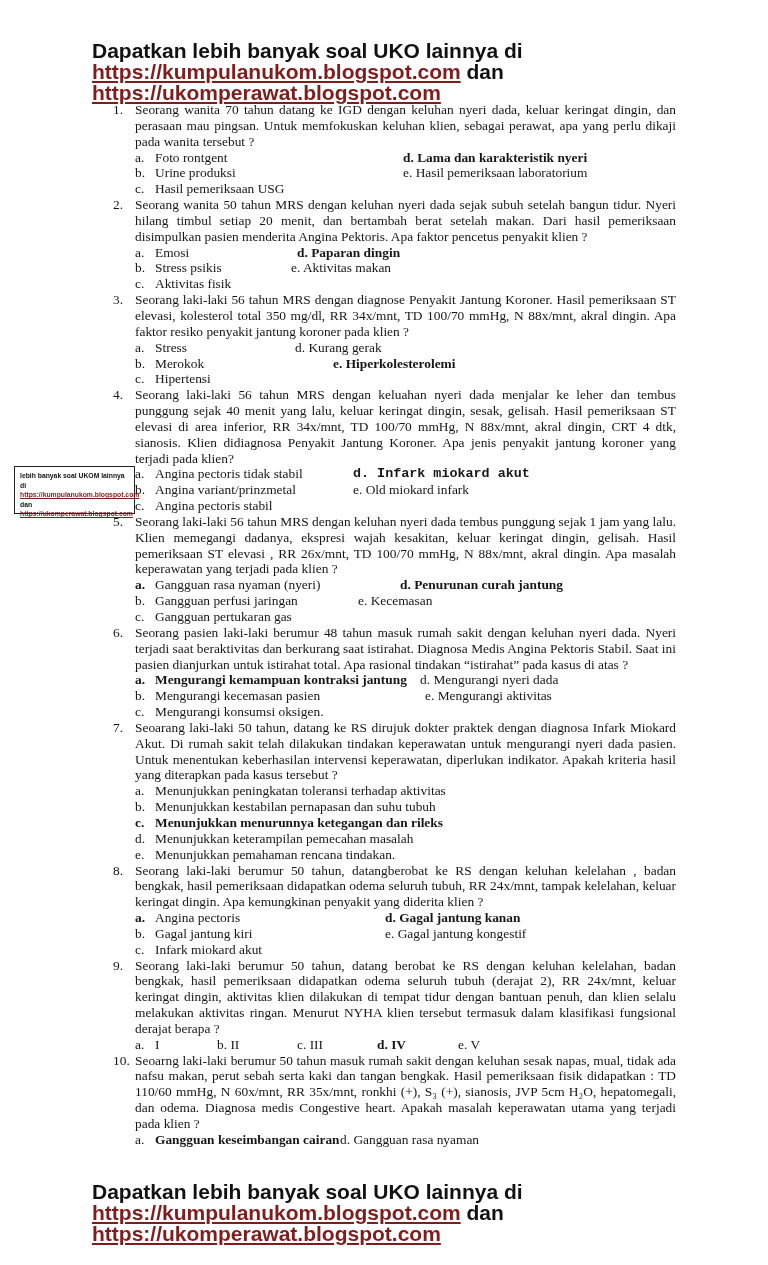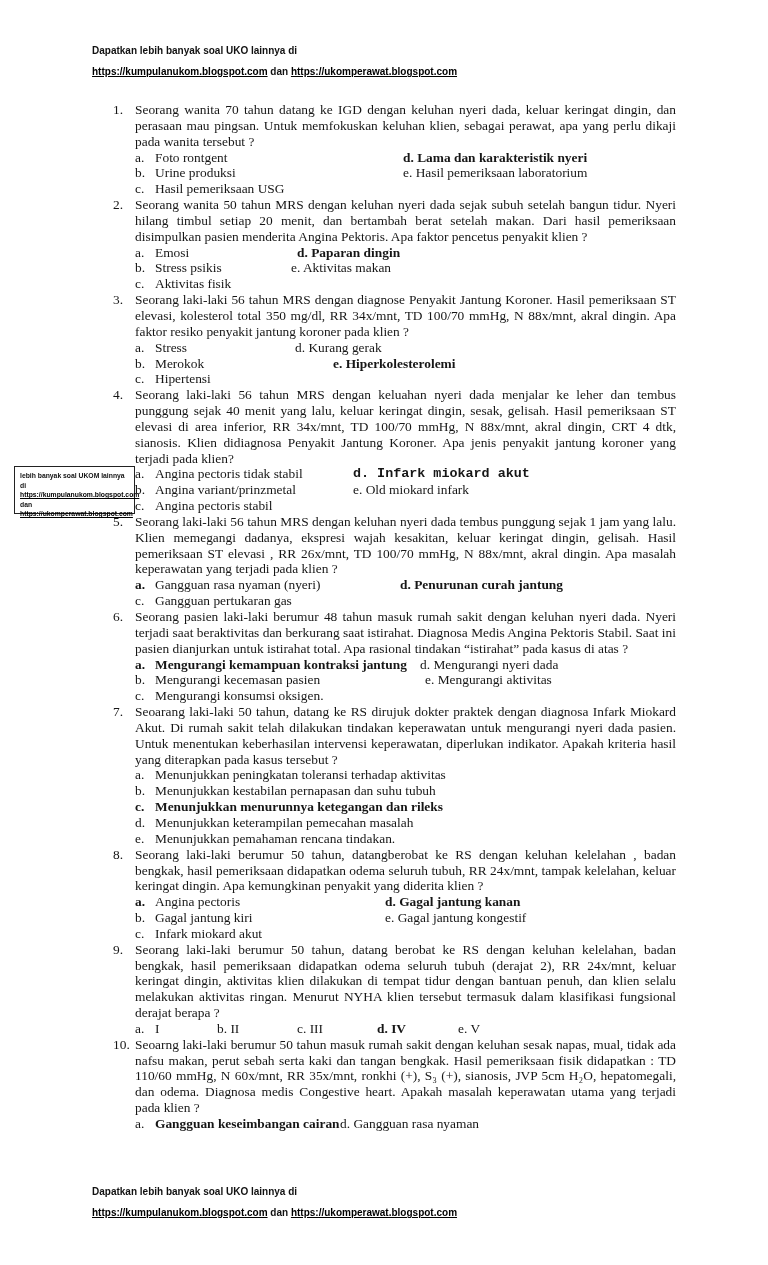--- a/index.html
+++ b/index.html
@@ -7,27 +7,27 @@
     width:768px; height:1265px;
     background:#ffffff;
     position:relative;
     font-family:"Liberation Serif","DejaVu Serif",serif;
     color:#161616;
     overflow:hidden;
   }
   .promo {
     position:absolute; left:92px; width:610px;
     font-family:"Liberation Sans","DejaVu Sans",sans-serif;
-    font-weight:bold; font-size:10px; line-height:21px;
+    font-weight:bold; font-size:21px; line-height:21px;
     color:#111;
   }
   .promo-header { top:40px; }
   .promo-footer { top:1181px; }
   .link {
-    color:#000000; text-decoration:underline; cursor:pointer;margin-top:8px;
+    color:#7f1d1d; text-decoration:underline; cursor:pointer;margin-top:8px;
   }
   .side-note {
     position:absolute; left:14px; top:466px; width:112px; height:42px;
     border:1.5px solid #222;
     font-family:"Liberation Sans","DejaVu Sans",sans-serif;
     font-size:6.8px; line-height:9.5px; font-weight:bold;
     padding:4px 2px 0 5px; color:#111;
   }
   .questions {
     position:absolute; left:113px; top:102px; width:563px;
@@ -98,20 +98,21 @@
         <div class="option-row"><span class="opt opt-left"><span class="opt-label">a.</span><span class="opt-text">Angina pectoris tidak stabil</span></span><span class="opt opt-abs bold" style="left: 218px; font-family: Liberation Mono, monospace;"><span class="opt-label">d. </span><span class="opt-text">Infark miokard akut</span></span></div>
         <div class="option-row"><span class="opt opt-left"><span class="opt-label">b.</span><span class="opt-text">Angina variant/prinzmetal</span></span><span class="opt opt-abs" style="left: 218px;"><span class="opt-label">e. </span><span class="opt-text">Old miokard infark</span></span></div>
         <div class="option-row"><span class="opt opt-left"><span class="opt-label">c.</span><span class="opt-text">Angina pectoris stabil</span></span></div>
       </div>
     </div>
     <div class="question">
       <div class="qnum">5.</div>
       <div class="qbody">
         <div class="stem">Seorang laki-laki 56 tahun MRS dengan keluhan nyeri dada tembus punggung sejak 1 jam yang lalu. Klien memegangi dadanya, ekspresi wajah kesakitan, keluar keringat dingin, gelisah. Hasil pemeriksaan ST elevasi , RR 26x/mnt, TD 100/70 mmHg, N 88x/mnt, akral dingin. Apa masalah keperawatan yang terjadi pada klien ?</div>
         <div class="option-row"><span class="opt opt-left"><span class="opt-label bold">a.</span><span class="opt-text">Gangguan rasa nyaman (nyeri)</span></span><span class="opt opt-abs bold" style="left: 265px;"><span class="opt-label">d. </span><span class="opt-text">Penurunan curah jantung</span></span></div>
+        <div class="option-row"><span class="opt opt-left"><span class="opt-label">b.</span><span class="opt-text">Gangguan perfusi jaringan</span></span><span class="opt opt-abs" style="left: 223px;"><span class="opt-label">e. </span><span class="opt-text">Kecemasan</span></span></div>
         <div class="option-row"><span class="opt opt-left"><span class="opt-label">c.</span><span class="opt-text">Gangguan pertukaran gas</span></span></div>
       </div>
     </div>
     <div class="question">
       <div class="qnum">6.</div>
       <div class="qbody">
         <div class="stem">Seorang pasien laki-laki berumur 48 tahun masuk rumah sakit dengan keluhan nyeri dada. Nyeri terjadi saat beraktivitas dan berkurang saat istirahat. Diagnosa Medis Angina Pektoris Stabil. Saat ini pasien dianjurkan  untuk istirahat total. Apa rasional tindakan “istirahat” pada kasus di atas ?</div>
         <div class="option-row"><span class="opt opt-left"><span class="opt-label bold">a.</span><span class="opt-text bold">Mengurangi kemampuan kontraksi jantung</span></span><span class="opt opt-abs" style="left: 285px;"><span class="opt-label">d. </span><span class="opt-text">Mengurangi nyeri dada</span></span></div>
         <div class="option-row"><span class="opt opt-left"><span class="opt-label">b.</span><span class="opt-text">Mengurangi kecemasan pasien</span></span><span class="opt opt-abs" style="left: 290px;"><span class="opt-label">e. </span><span class="opt-text">Mengurangi aktivitas</span></span></div>
         <div class="option-row"><span class="opt opt-left"><span class="opt-label">c.</span><span class="opt-text">Mengurangi konsumsi oksigen.</span></span></div>

